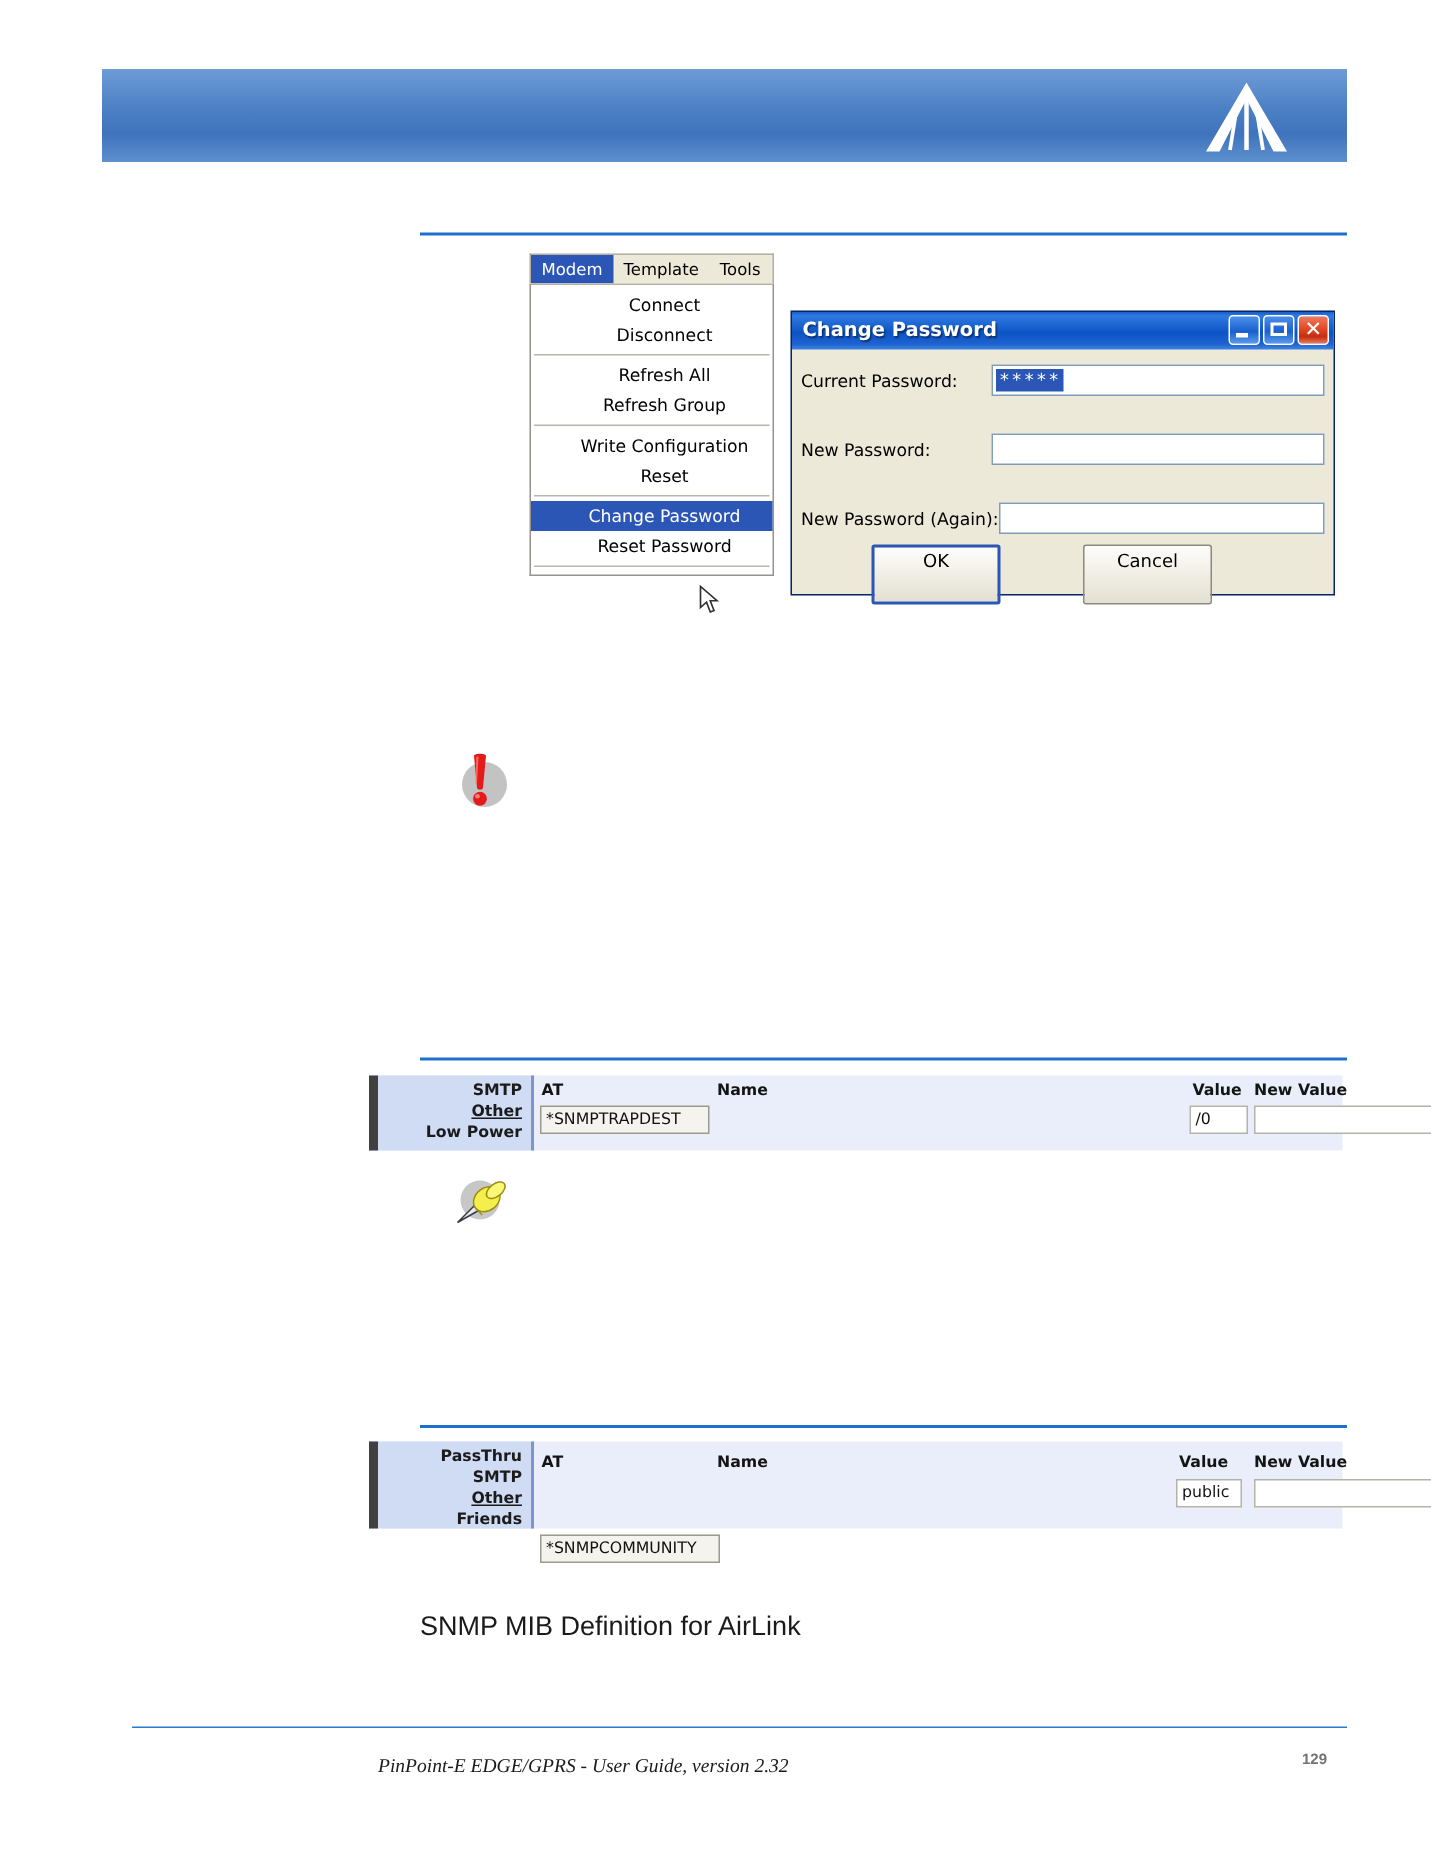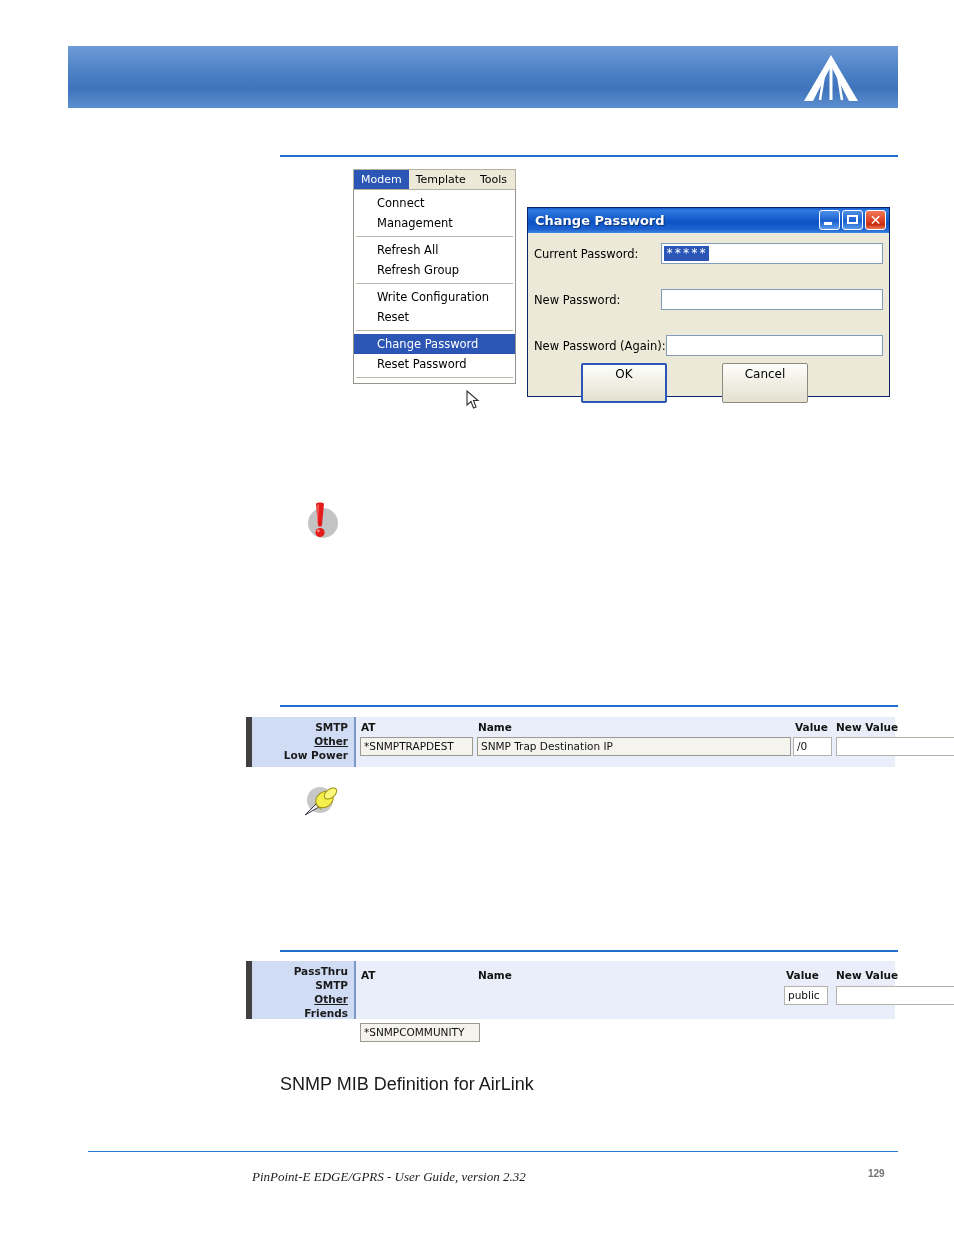--- a/index.html
+++ b/index.html
@@ -78,20 +78,21 @@
     background: #2b56b5;
     color: #ffffff;
   }
   .menu-dropdown {
     background: #ffffff;
     border: 1px solid #95938c;
     border-top: 1px solid #b4b0a0;
     padding: 3px 0 2px 0;
     box-sizing: border-box;
     position: relative;
+    text-align: center;
   }
   .menu-item {
     font-size: 11.5px;
     color: #000;
     padding: 2px 6px 2px 23px;
     line-height: 16px;
     white-space: nowrap;
   }
   .menu-item.selected {
     background: #2b56b5;
@@ -358,21 +359,21 @@
 <div class="hrule" style="left:88px; top:1151px; width:810px; height:1px; background:#2a7ad0;"></div>
 
 <div class="shot-menu">
   <div class="menubar">
     <div class="menubar-item active">Modem</div>
     <div class="menubar-item">Template</div>
     <div class="menubar-item">Tools</div>
   </div>
   <div class="menu-dropdown">
     <div class="menu-item">Connect</div>
-    <div class="menu-item">Management</div>
+    <div class="menu-item">Disconnect</div>
     <div class="menu-sep"></div>
     <div class="menu-item">Refresh All</div>
     <div class="menu-item">Refresh Group</div>
     <div class="menu-sep"></div>
     <div class="menu-item">Write Configuration</div>
     <div class="menu-item">Reset</div>
     <div class="menu-sep"></div>
     <div class="menu-item selected">Change Password</div>
     <div class="menu-item">Reset Password</div>
     <div class="menu-sep"></div>
@@ -453,21 +454,20 @@
     <div class="at-nav-item link">Other</div>
     <div class="at-nav-item">Low Power</div>
   </div>
   <div class="at-grid" style="left:112px; top:0; right:0; bottom:0;">
     <div class="at-col-head" style="left:3px; top:4px;">AT</div>
     <div class="at-col-head" style="left:120px; top:4px;">Name</div>
     <div class="at-col-head" style="left:437px; top:4px;">Value</div>
     <div class="at-col-head" style="left:478px; top:4px;">New Value</div>
 
     <div class="at-cell" style="left:2px; top:20px; width:113px;">*SNMPTRAPDEST</div>
-    <div class="at-cell" style="left:119px; top:20px; width:314px;">SNMP Trap Destination IP</div>
     <div class="at-cell editable" style="left:435px; top:20px; width:39px;">/0</div>
     <div class="at-cell editable" style="left:478px; top:20px; width:162px;"></div>
   </div>
 </div>
 
 <div class="at-shot" style="left:246px; top:961px; width:649px; height:58px;">
   <div class="at-nav" style="height:58px;">
     <div class="at-nav-item">PassThru</div>
     <div class="at-nav-item">SMTP</div>
     <div class="at-nav-item link">Other</div>

